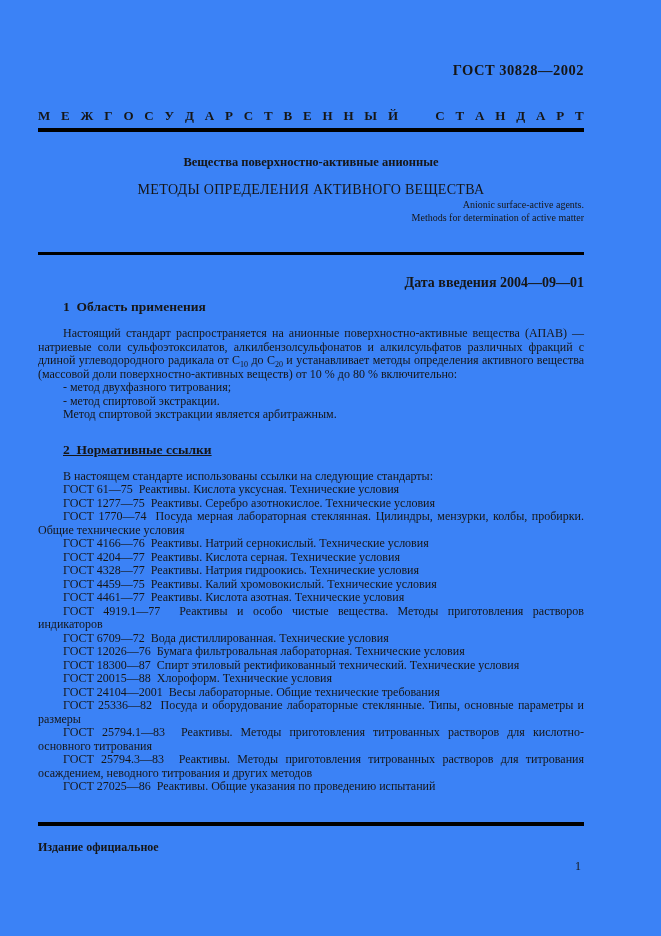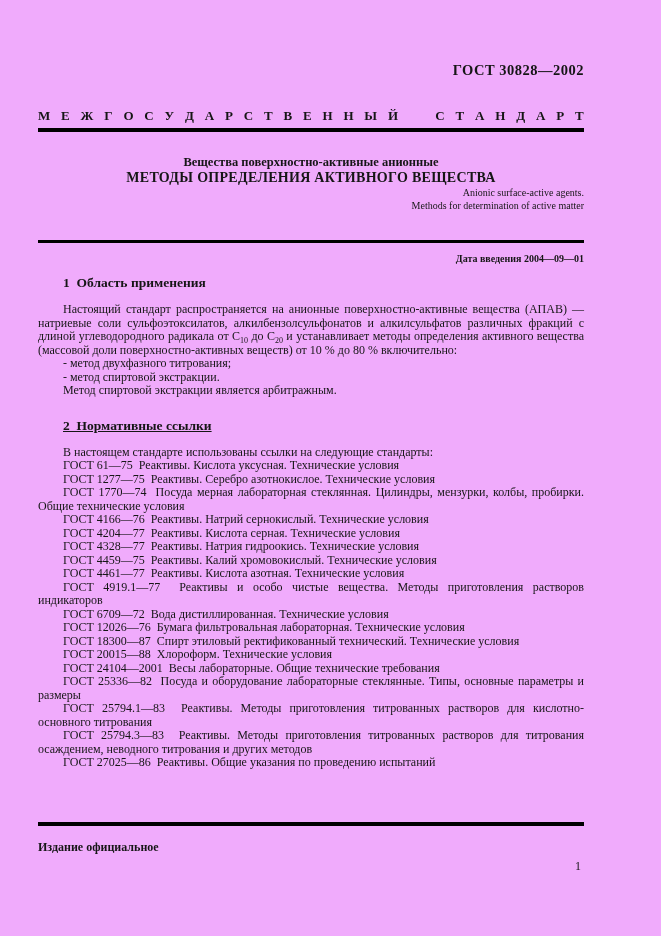--- a/index.html
+++ b/index.html
@@ -1,20 +1,20 @@
 <!DOCTYPE html>
 <html><head>
 <meta charset="utf-8">
 <style>
   html,body{margin:0;padding:0;background:#e8e8e8;}
   .page{
     position:relative;
     width:661px;height:936px;
     margin:0 auto;
-    background:#f0abfc;
+    background:#3b82f6;
     color:#161616;
     font-family:"Liberation Serif","DejaVu Serif",serif;
     box-sizing:border-box;
     padding:62px 77px 8px 38px;
     overflow:hidden;
   }
   .doc-code{
     font-size:14.5px;font-weight:bold;text-align:right;line-height:16px;
     letter-spacing:0.5px;
   }
@@ -22,23 +22,23 @@
     margin-top:30px;
     font-size:13px;font-weight:bold;line-height:15px;
     display:flex;justify-content:space-between;align-items:baseline;
   }
   .std-type .wgap{display:inline-block;width:1.2em;}
   .rule{background:#000;}
   .rule-thick{height:4px;}
   .rule-head{margin-top:5px;}
   .rule-mid{height:3px;margin-top:28px;}
   .subject-ru{margin-top:23px;font-size:12.5px;font-weight:bold;text-align:center;line-height:15px;}
-  .main-ru{font-size:14px;font-weight:bold;text-align:center;line-height:16px;letter-spacing:0.3px;}
+  .main-ru{margin-top:12px;font-size:14px;font-weight:normal;text-align:center;line-height:16px;letter-spacing:0.3px;}
   .en-block{font-size:10px;text-align:right;line-height:13px;}
-  .date-line{margin-top:8px;font-size:10px;font-weight:bold;text-align:right;line-height:15px;}
+  .date-line{margin-top:20px;font-size:14px;font-weight:bold;text-align:right;line-height:15px;}
   .sec-h{
     margin:9px 0 13px 25px;
     font-size:13.5px;font-weight:bold;line-height:15px;
   }
   .sec-h2{margin-top:20px;text-decoration:underline;}
   p.body{
     margin:0;font-size:12px;line-height:13.5px;
   }
   .ind{text-indent:25px;}
   .just{text-align:justify;}

